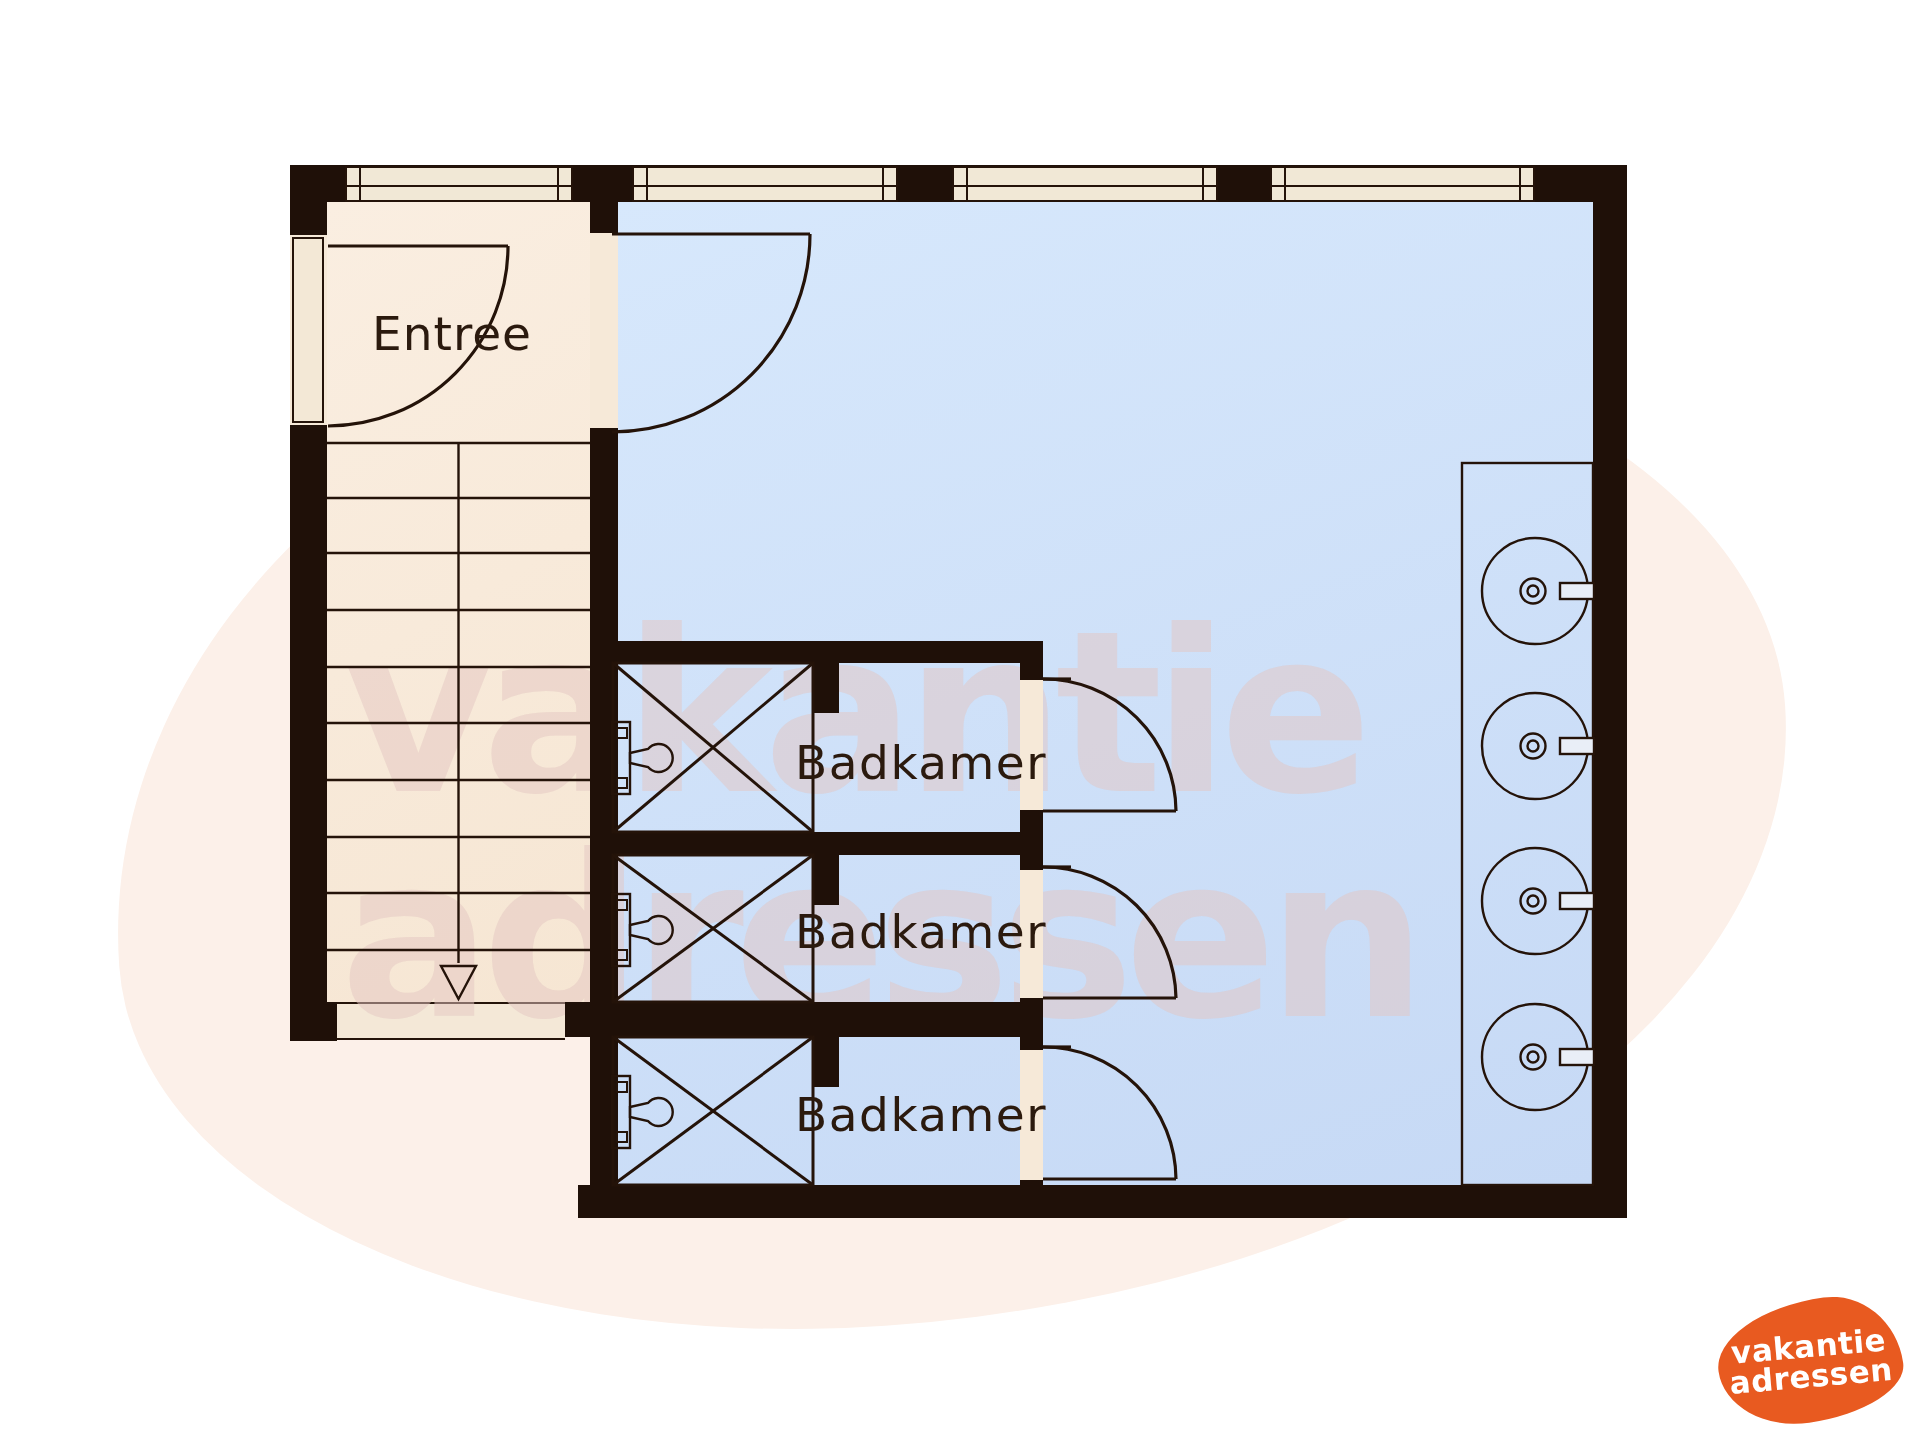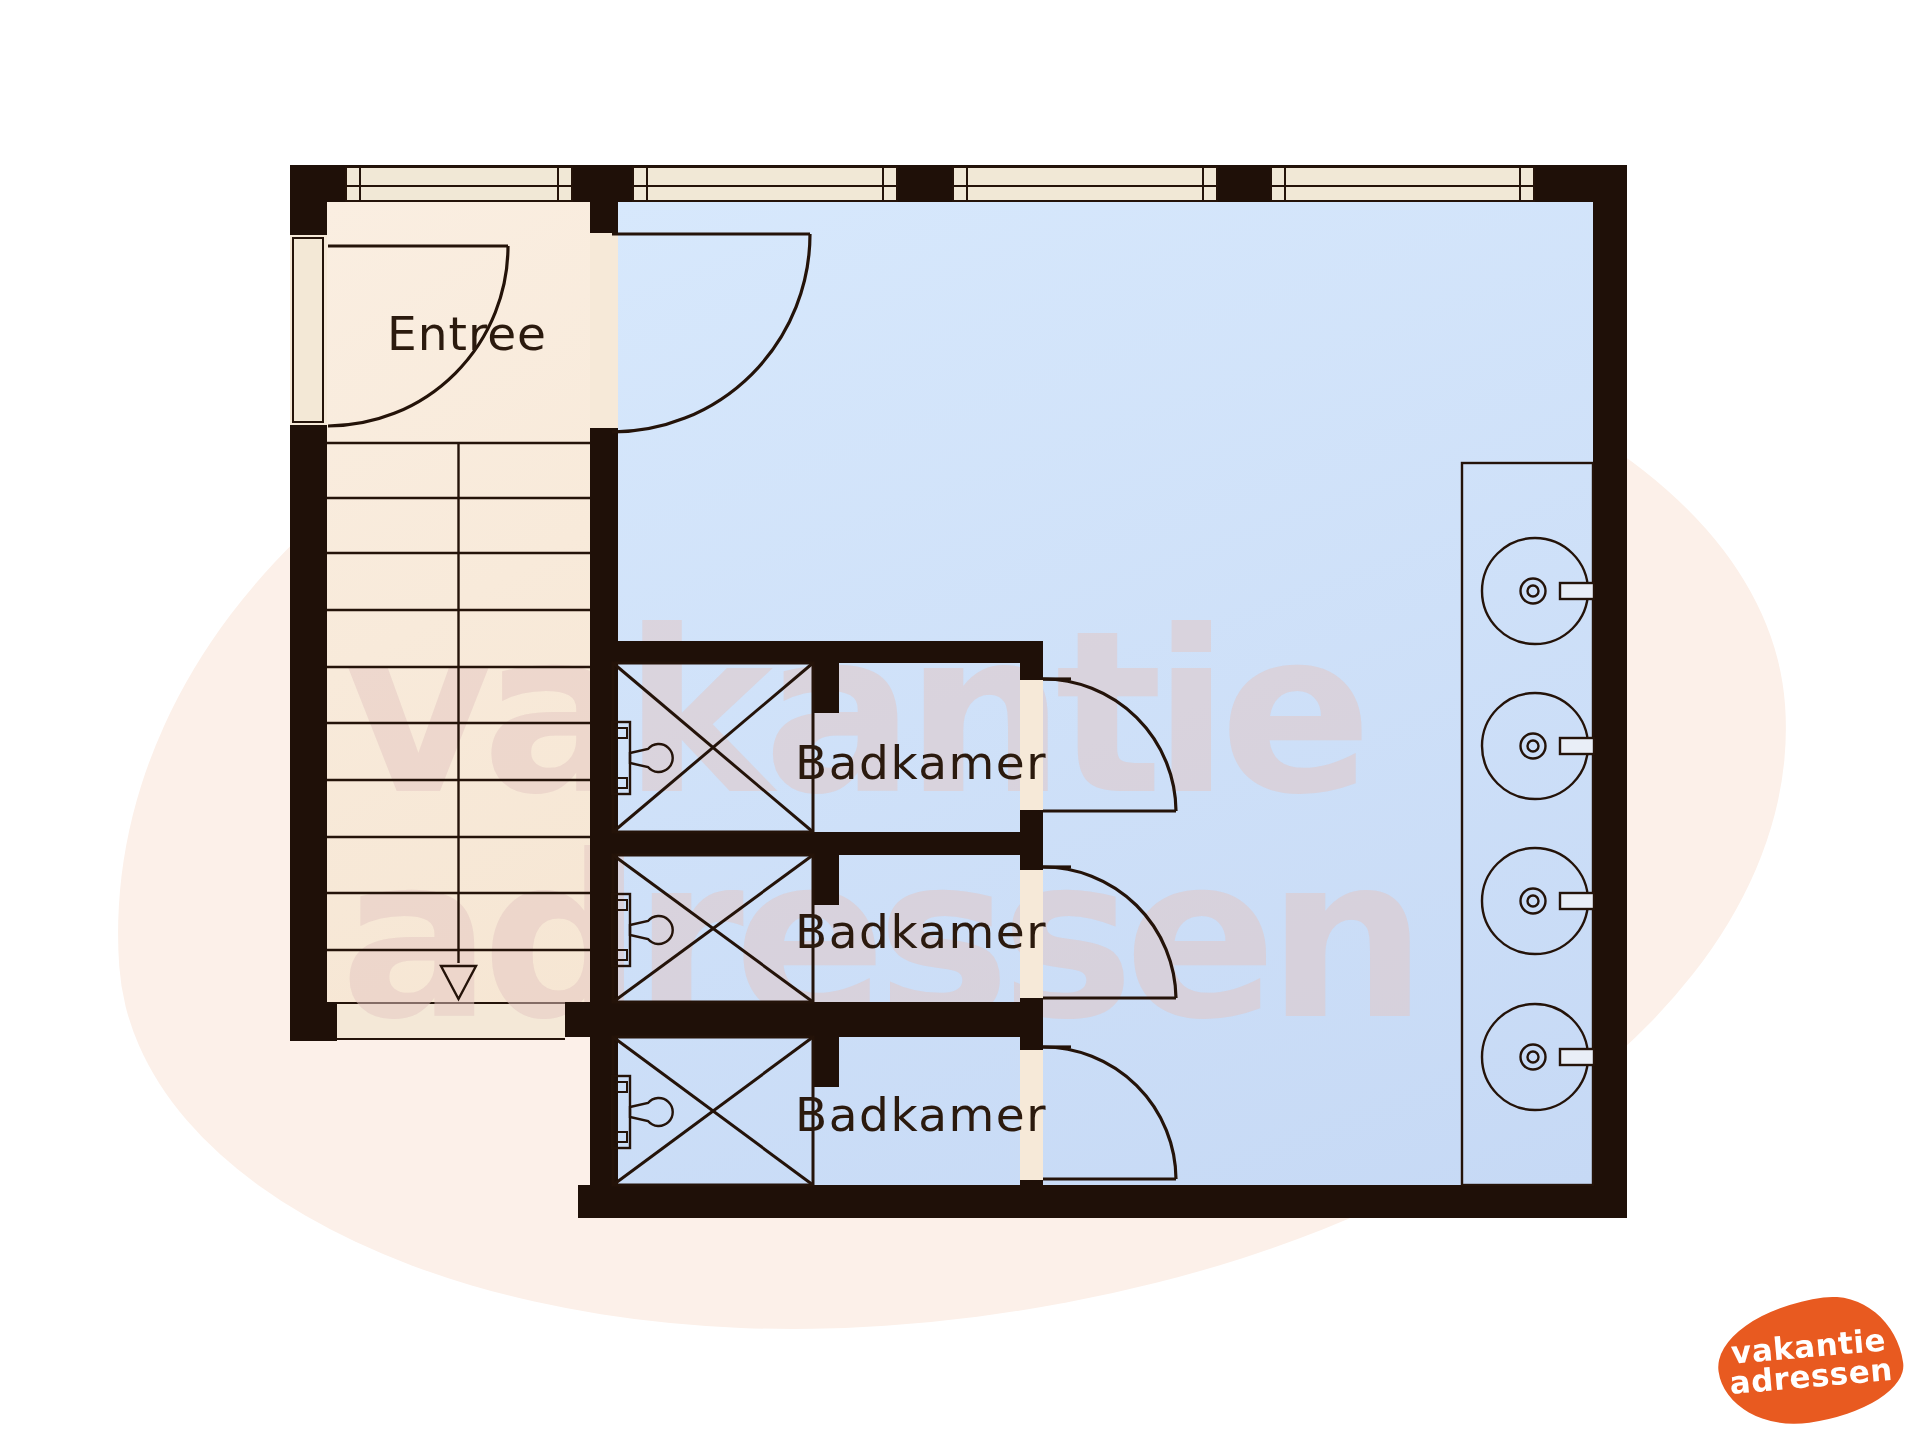--- a/index.html
+++ b/index.html
@@ -191,21 +191,21 @@
       <rect x="1560" y="893" width="34" height="16" fill="#e9eef7"></rect>
     </g>
     <g stroke-width="2.4">
       <circle cx="1535" cy="1057" r="53"></circle>
         <circle cx="1533" cy="1057" r="12.5"></circle>
         <circle cx="1533" cy="1057" r="5.5"></circle>
       <rect x="1560" y="1049" width="34" height="16" fill="#e9eef7"></rect>
     </g>
   </svg>
 
-  <div class="abs room-label" style="left:387px;top:306px;letter-spacing:1px;">Entree</div>
+  <div class="abs room-label" style="left:372px;top:306px;letter-spacing:1px;">Entree</div>
   <div class="abs room-label" style="left:795px;top:735px;">Badkamer</div>
   <div class="abs room-label" style="left:795px;top:904px;">Badkamer</div>
   <div class="abs room-label" style="left:795px;top:1087px;">Badkamer</div>
 
   <div class="abs logo-blob">
     <div class="logo-text">
       <div>vakantie</div>
       <div>adressen</div>
     </div>
   </div>

